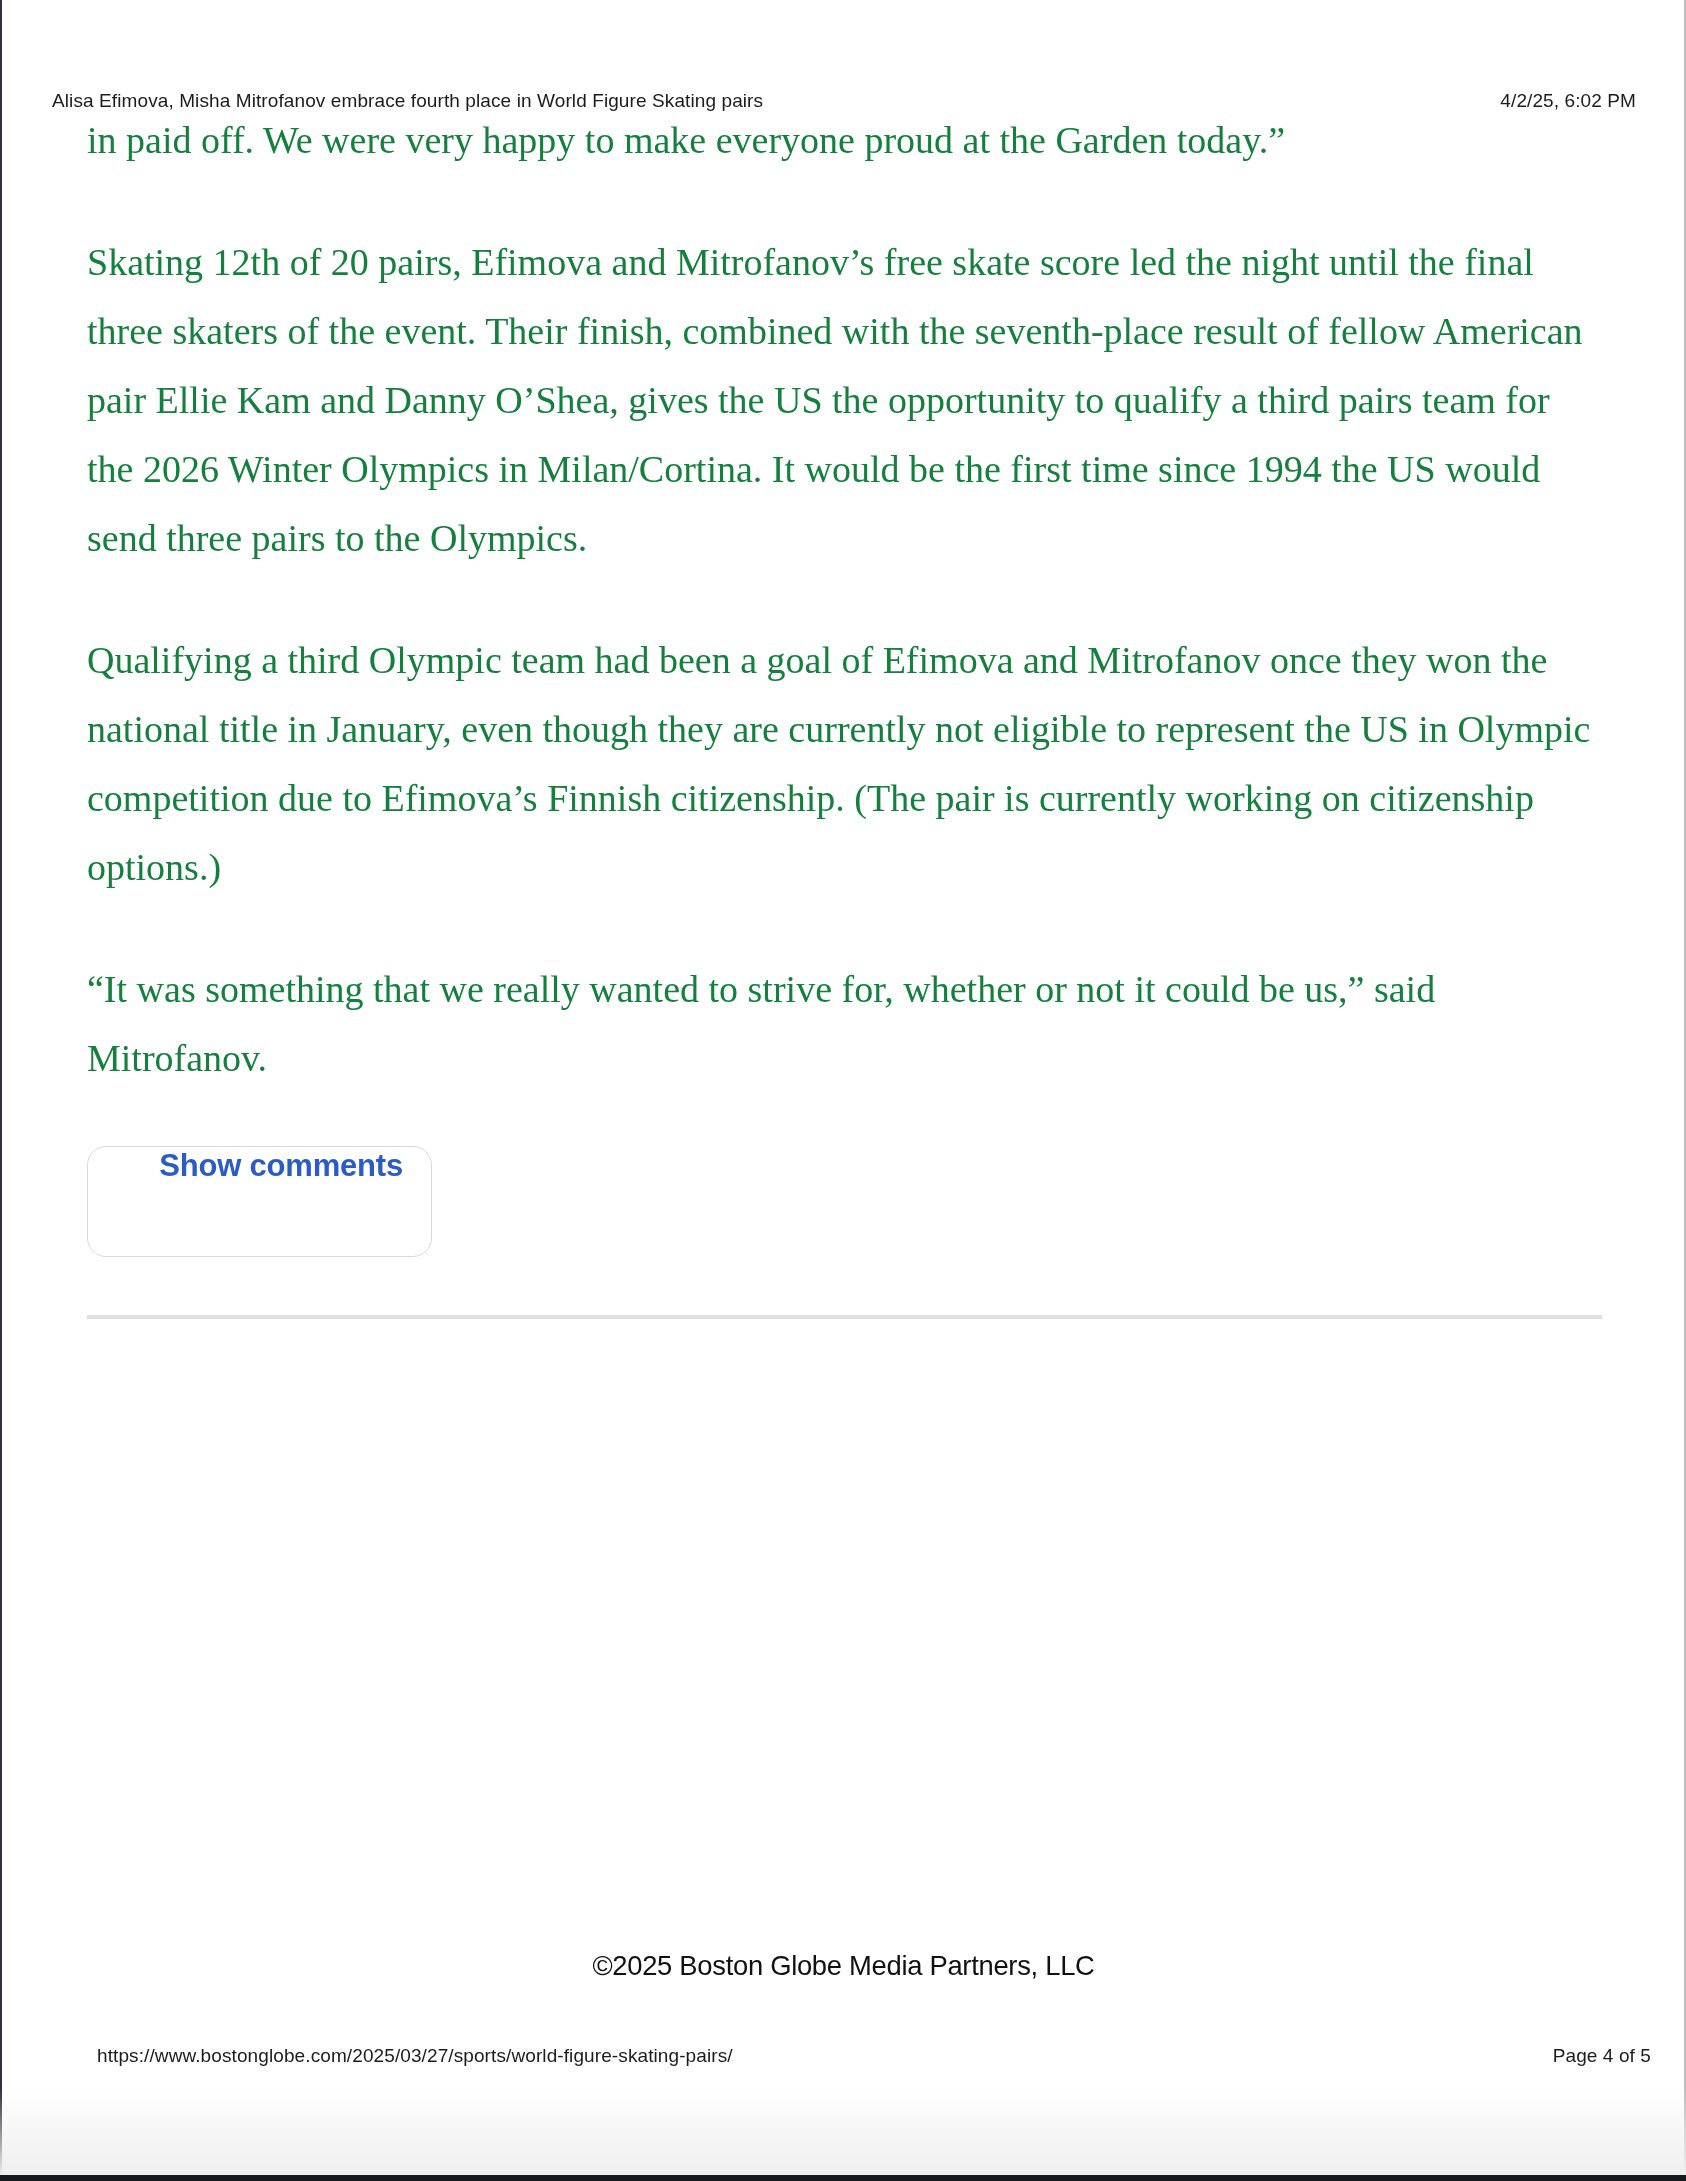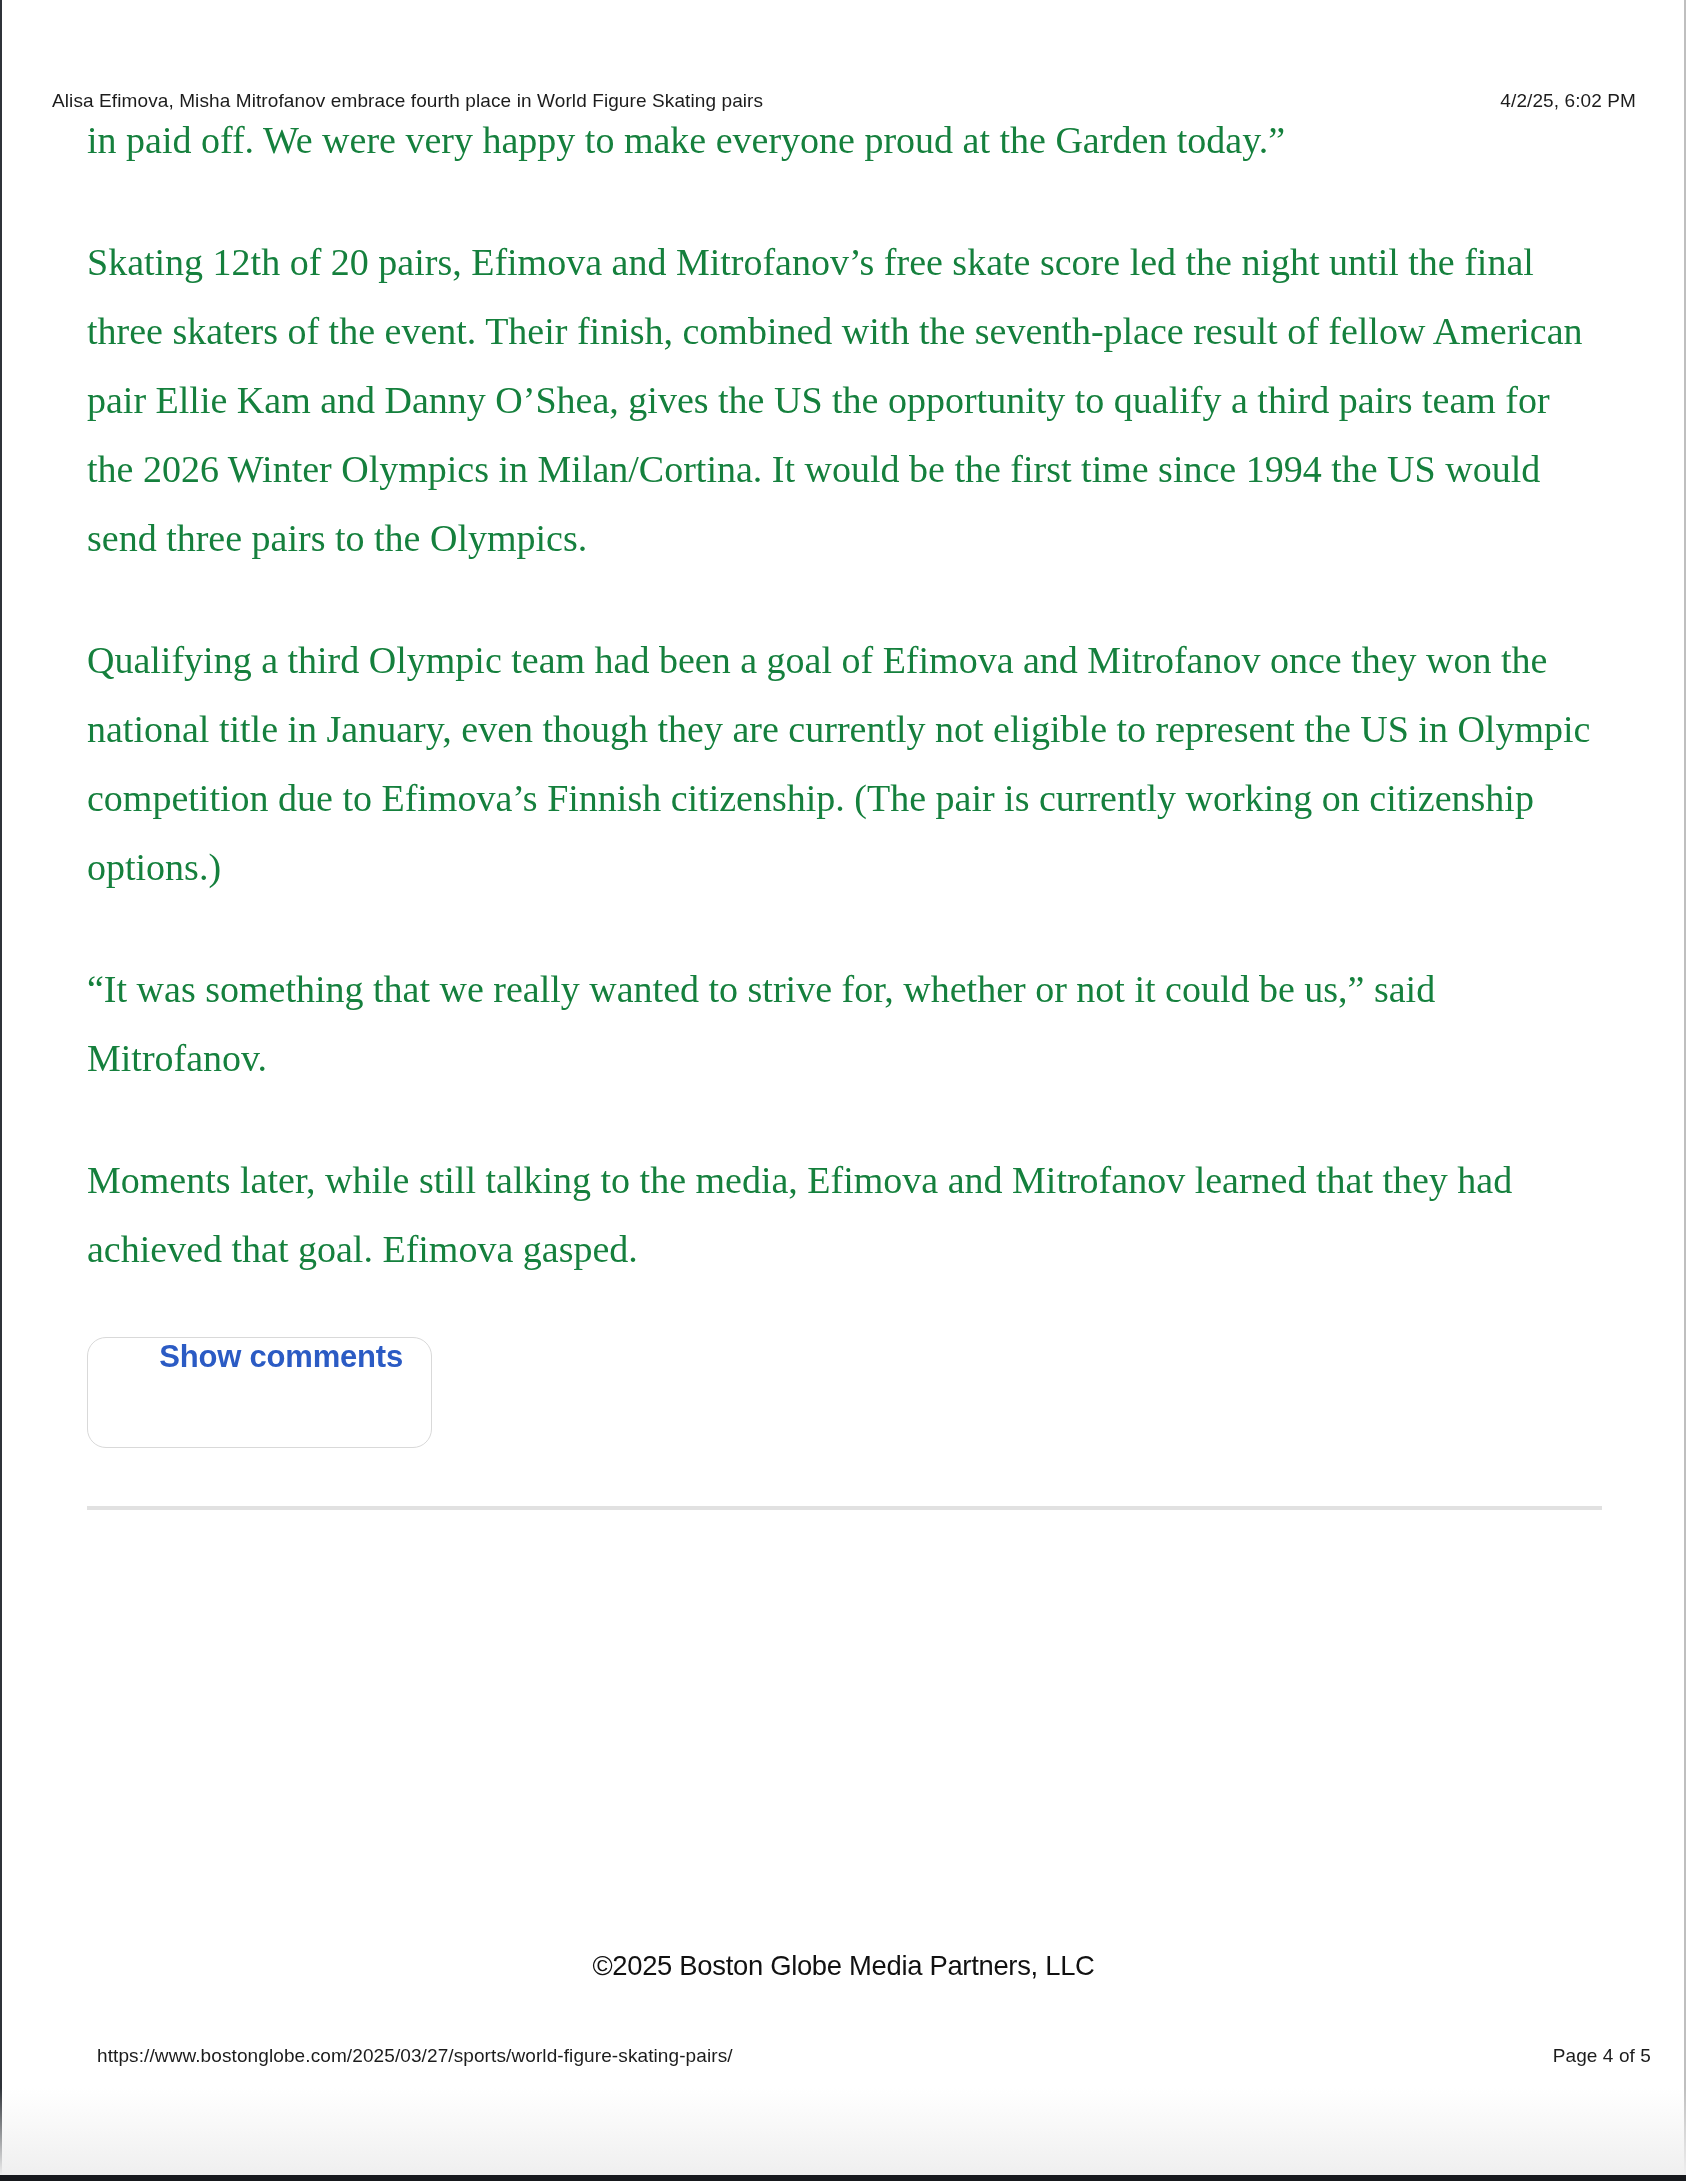--- a/index.html
+++ b/index.html
@@ -124,21 +124,20 @@
 <div class="page-header">
   <span>Alisa Efimova, Misha Mitrofanov embrace fourth place in World Figure Skating pairs</span>
   <span>4/2/25, 6:02 PM</span>
 </div>
 
 <div class="article">
   <p>in paid off. We were very happy to make everyone proud at the Garden today.”</p>
   <p>Skating 12th of 20 pairs, Efimova and Mitrofanov’s free skate score led the night until the final three skaters of the event. Their finish, combined with the seventh-place result of fellow American pair Ellie Kam and Danny O’Shea, gives the US the opportunity to qualify a third pairs team for the 2026 Winter Olympics in Milan/Cortina. It would be the first time since 1994 the US would send three pairs to the Olympics.</p>
   <p>Qualifying a third Olympic team had been a goal of Efimova and Mitrofanov once they won the national title in January, even though they are currently not eligible to represent the US in Olympic competition due to Efimova’s Finnish citizenship. (The pair is currently working on citizenship options.)</p>
   <p>“It was something that we really wanted to strive for, whether or not it could be us,” said Mitrofanov.</p>
-  <p>Moments later, while still talking to the media, Efimova and Mitrofanov learned that they had achieved that goal. Efimova gasped.</p>
 </div>
 
 <div class="comments-wrap">
   <button class="show-comments-btn">
     <span>Show comments</span>
   </button>
 </div>
 
 <div class="divider"></div>
 

